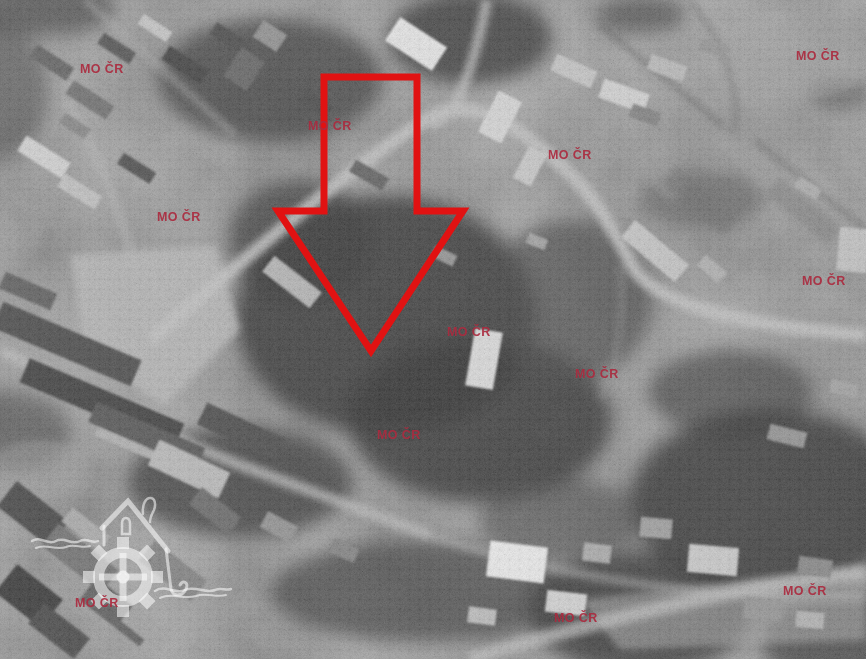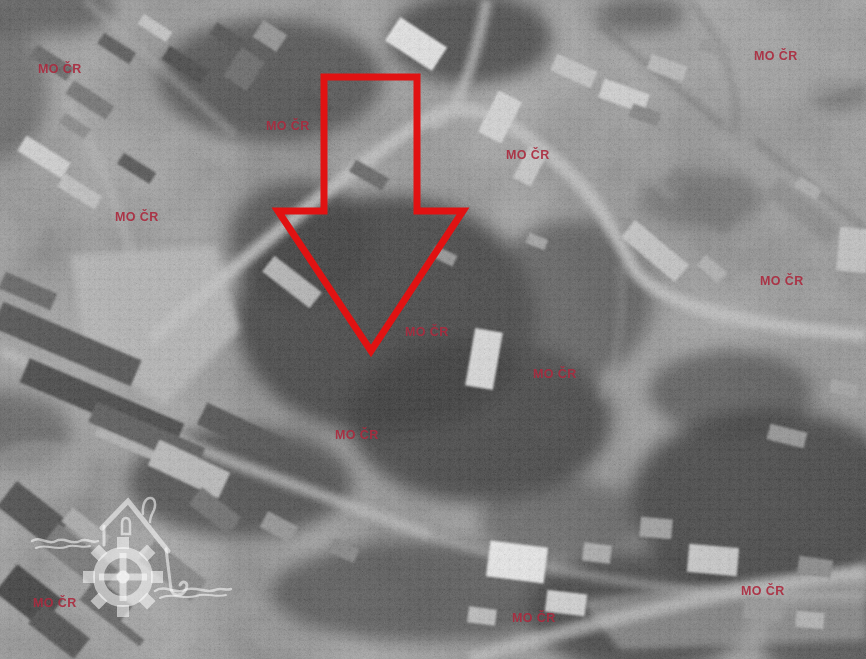--- a/index.html
+++ b/index.html
@@ -15,20 +15,21 @@
   .layer{position:absolute;left:0;top:0;width:866px;height:659px;}
   svg.photo{display:block;}
   .mo-wm{
     position:absolute;
     font:bold 12.5px "Liberation Sans",sans-serif;
     color:var(--mo-color);
     letter-spacing:.4px;
     opacity:.92;
     white-space:nowrap;
     user-select:none;
+    margin-left:42px;
   }
   .arrow-shape{fill:none;stroke:var(--arrow-color);stroke-width:7;stroke-linejoin:miter;}
   .logo-stroke{stroke:var(--logo-color);fill:none;stroke-linecap:round;}
   .logo-fill{fill:var(--logo-color);stroke:none;}
   .logo-text{
     position:absolute;left:29px;top:602px;
     font-family:"DejaVu Serif","Liberation Serif",serif;
     font-style:italic;font-size:31px;line-height:1.1;
     letter-spacing:1px;color:var(--logo-color);
     user-select:none;white-space:nowrap;

